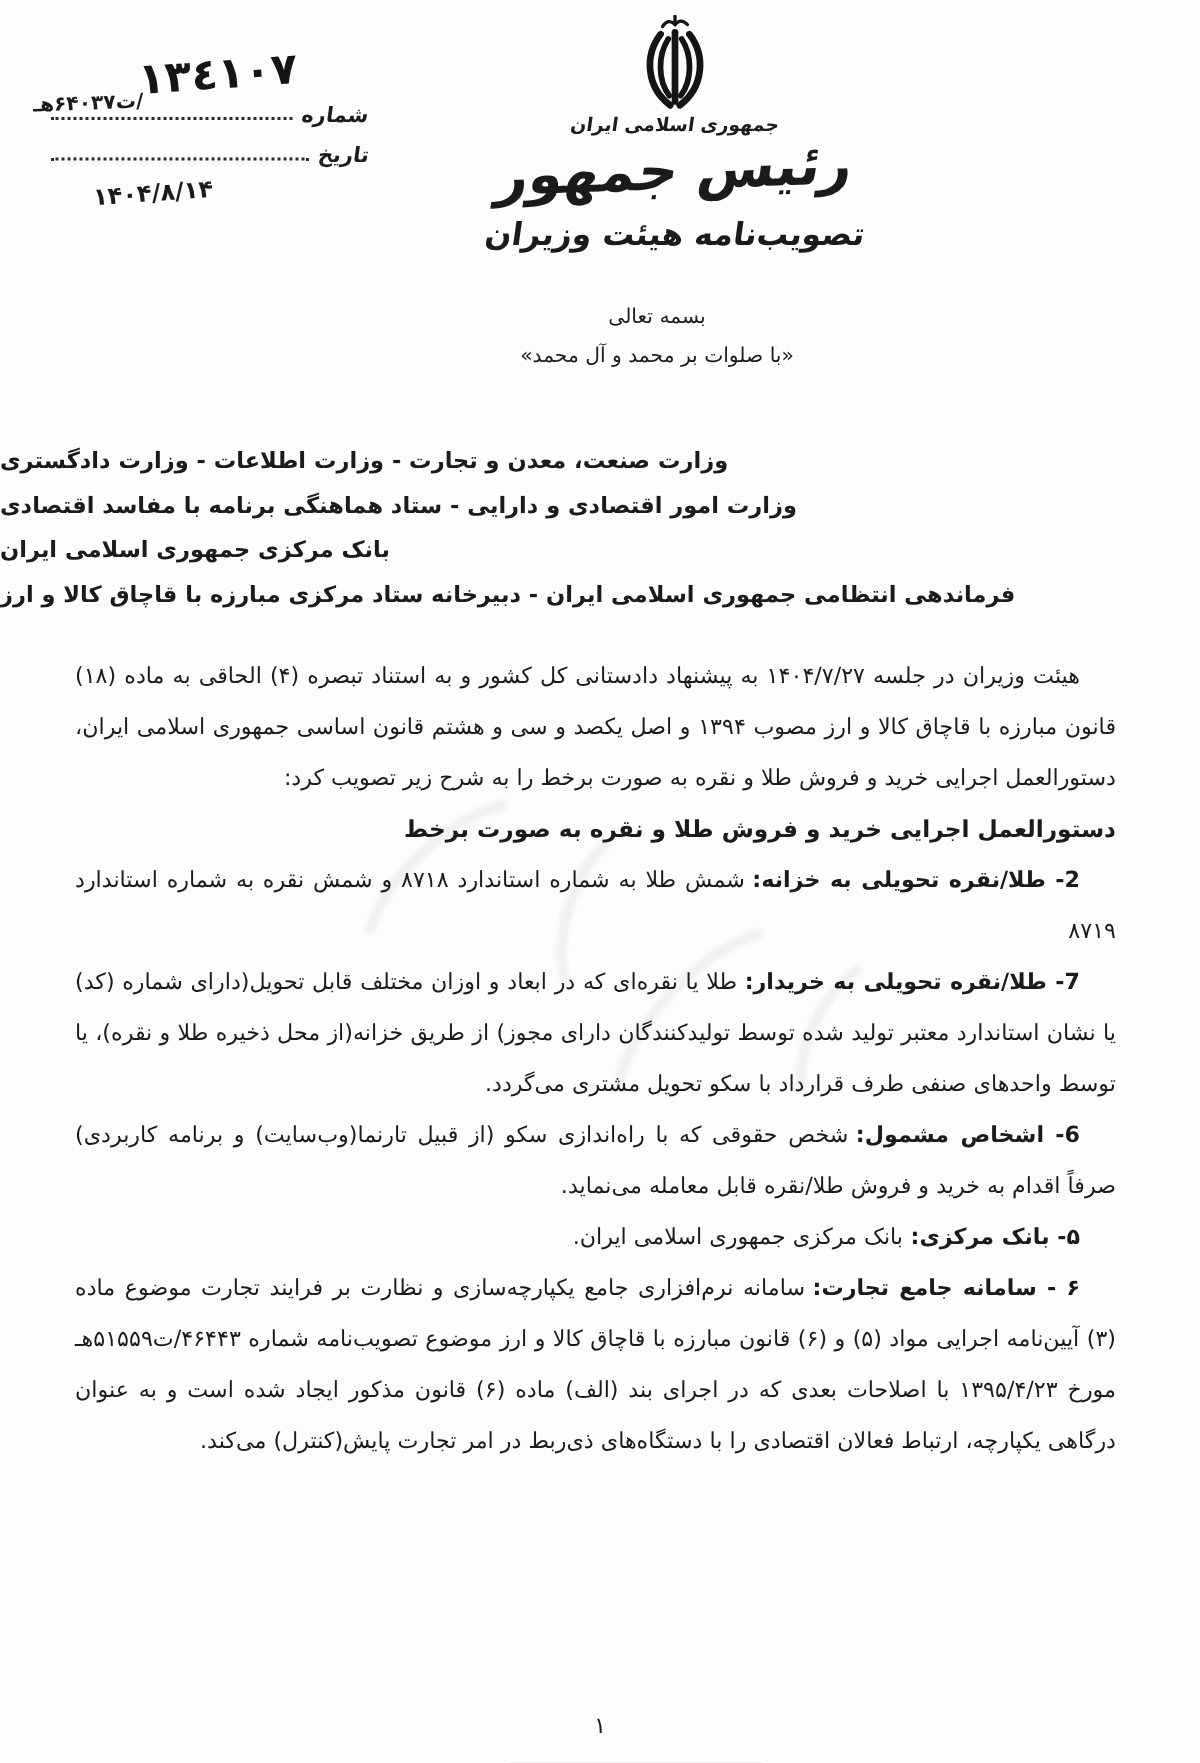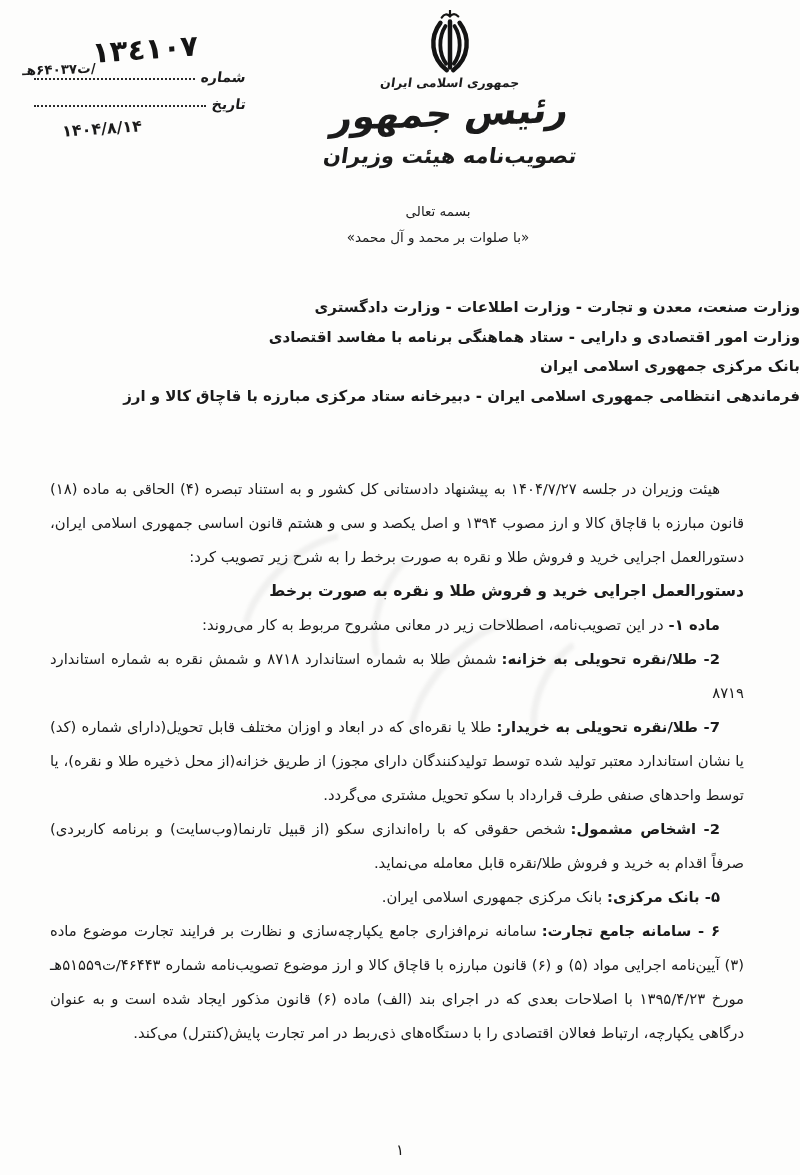--- a/index.html
+++ b/index.html
@@ -31,26 +31,26 @@
   .emblem{display:block; margin:0 auto; width:74px; height:64px;}
   .org-name{font-size:12.5px; font-weight:bold; margin-top:1px; transform:skewX(-8deg);}
   .office-title{font-size:37px; font-weight:bold; margin-top:2px; transform:skewX(-10deg) rotate(-2deg); white-space:nowrap;}
   .doc-type{font-size:21px; font-weight:bold; margin-top:9px; transform:skewX(-8deg); white-space:nowrap;}
   
   .invocation-block{position:absolute; top:203px; left:0; right:0; text-align:center; transform:translateX(38px);}
   .invocation{font-size:13.5px;}
   .salawat{font-size:13.5px; margin-top:10px;}
   
   .recipients{
-    position:absolute; top:293px; left:0; right:0; text-align:right; direction:rtl;
+    position:absolute; top:293px; left:0; right:0; text-align:left; direction:rtl;
     font-weight:bold; font-size:15px; line-height:29.5px;
   }
   
   .main{
-    position:absolute; top:472px; right:56px; left:50px; direction:rtl;
+    position:absolute; top:434px; right:56px; left:50px; direction:rtl;
     text-align:justify; font-size:14.8px; line-height:34px;
   }
   .main p{margin:0;}
   .indent{text-indent:24px;}
   .directive-title{text-align:right; font-weight:bold; font-size:15.5px; text-indent:0;}
   .lead{font-weight:bold; padding-inline-end:5px;}
   
   .watermark{position:absolute; top:430px; left:280px; width:340px; height:390px;
     opacity:.09; filter:blur(1.5px); pointer-events:none; transform:rotate(-55deg);}
   .wm-arc{position:absolute; border:7px solid #777; border-color:#777 transparent transparent transparent; border-radius:50%;}
@@ -112,23 +112,22 @@
   <div class="watermark">
     <div class="wm-arc wm-a1"></div>
     <div class="wm-arc wm-a2"></div>
     <div class="wm-arc wm-a3"></div>
     <div class="wm-arc wm-a4"></div>
   </div>
 
   <div class="main">
     <p class="indent">هیئت وزیران در جلسه ۱۴۰۴/۷/۲۷ به پیشنهاد دادستانی کل کشور و به استناد تبصره (۴) الحاقی به ماده (۱۸) قانون مبارزه با قاچاق کالا و ارز مصوب ۱۳۹۴ و اصل یکصد و سی و هشتم قانون اساسی جمهوری اسلامی ایران، دستورالعمل اجرایی خرید و فروش طلا و نقره به صورت برخط را به شرح زیر تصویب کرد:</p>
     <p class="directive-title">دستورالعمل اجرایی خرید و فروش طلا و نقره به صورت برخط</p>
-    <p class="indent"><span class="lead">ماده ۱-</span><span>در این تصویب‌نامه، اصطلاحات زیر در معانی مشروح مربوط به کار می‌روند:</span></p>
     <p class="indent"><span class="lead">2- طلا/نقره تحویلی به خزانه:</span><span>شمش طلا به شماره استاندارد ۸۷۱۸ و شمش نقره به شماره استاندارد ۸۷۱۹</span></p>
     <p class="indent"><span class="lead">7- طلا/نقره تحویلی به خریدار:</span><span>طلا یا نقره‌ای که در ابعاد و اوزان مختلف قابل تحویل(دارای شماره (کد) یا نشان استاندارد معتبر تولید شده توسط تولیدکنندگان دارای مجوز) از طریق خزانه(از محل ذخیره طلا و نقره)، یا توسط واحدهای صنفی طرف قرارداد با سکو تحویل مشتری می‌گردد.</span></p>
-    <p class="indent"><span class="lead">2- اشخاص مشمول:</span><span>شخص حقوقی که با راه‌اندازی سکو (از قبیل تارنما(وب‌سایت) و برنامه کاربردی) صرفاً اقدام به خرید و فروش طلا/نقره قابل معامله می‌نماید.</span></p>
+    <p class="indent"><span class="lead">6- اشخاص مشمول:</span><span>شخص حقوقی که با راه‌اندازی سکو (از قبیل تارنما(وب‌سایت) و برنامه کاربردی) صرفاً اقدام به خرید و فروش طلا/نقره قابل معامله می‌نماید.</span></p>
     <p class="indent"><span class="lead">۵- بانک مرکزی:</span><span>بانک مرکزی جمهوری اسلامی ایران.</span></p>
     <p class="indent"><span class="lead">۶ - سامانه جامع تجارت:</span><span>سامانه نرم‌افزاری جامع یکپارچه‌سازی و نظارت بر فرایند تجارت موضوع ماده (۳) آیین‌نامه اجرایی مواد (۵) و (۶) قانون مبارزه با قاچاق کالا و ارز موضوع تصویب‌نامه شماره ۴۶۴۴۳/ت۵۱۵۵۹هـ مورخ ۱۳۹۵/۴/۲۳ با اصلاحات بعدی که در اجرای بند (الف) ماده (۶) قانون مذکور ایجاد شده است و به عنوان درگاهی یکپارچه، ارتباط فعالان اقتصادی را با دستگاه‌های ذی‌ربط در امر تجارت پایش(کنترل) می‌کند.</span></p>
   </div>
 
   <div class="page-number">۱</div>
 
 </div>
 
 </body></html>

